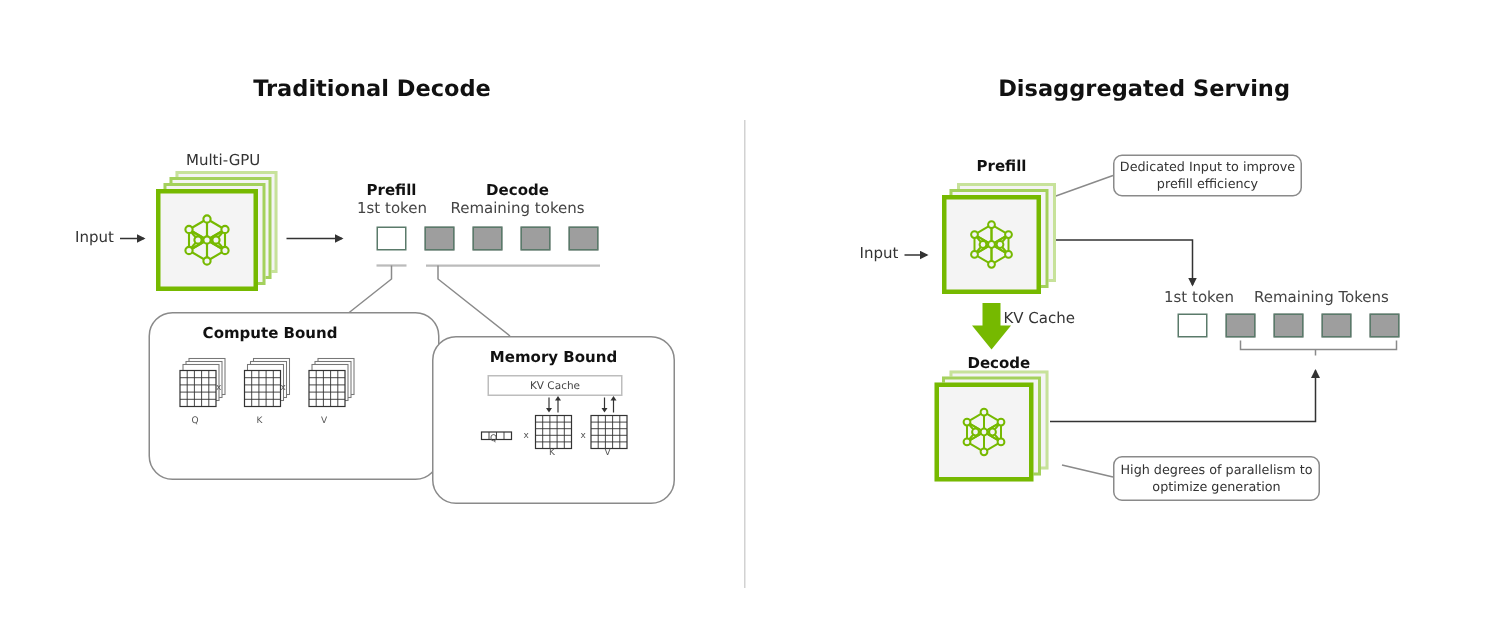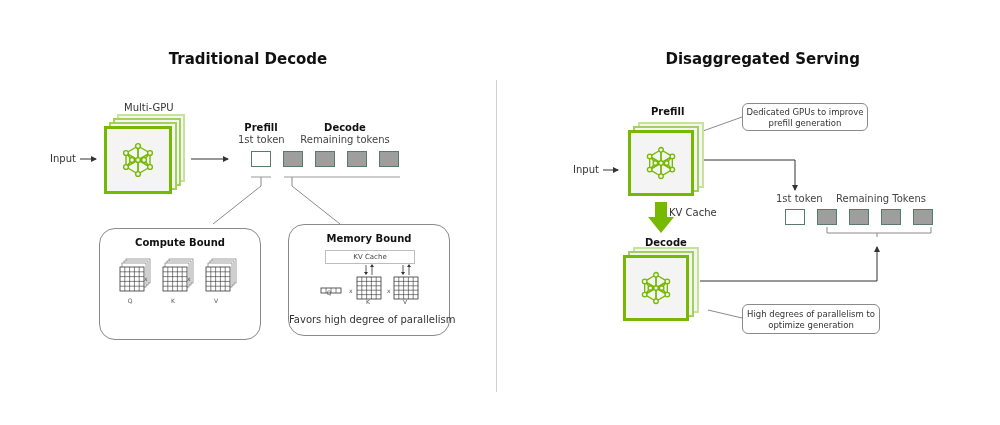--- a/index.html
+++ b/index.html
@@ -111,21 +111,21 @@
 <div class="abs lbl-s center" style="left:238px; top:134px; width:46px;">1st token</div>
 <div class="abs lbl-b center" style="left:290px; top:122px; width:110px;">Decode</div>
 <div class="abs lbl-s center" style="left:290px; top:134px; width:110px;">Remaining tokens</div>
 
 <div class="token empty" style="left:251px; top:151px;"></div>
 <div class="token filled" style="left:283px; top:151px;"></div>
 <div class="token filled" style="left:315px; top:151px;"></div>
 <div class="token filled" style="left:347px; top:151px;"></div>
 <div class="token filled" style="left:379px; top:151px;"></div>
 
-<div class="box" style="left:99px; top:228px; width:160px; height:110px;">
+<div class="box" style="left:99px; top:208px; width:160px; height:110px;padding-left:32px;">
   <div class="abs lbl-b center" style="left:0; top:8px; width:160px;">Compute Bound</div>
   <svg class="abs" style="left:14px; top:24px;" width="135" height="52" id="compute-svg">
       <rect x="12" y="6" width="24" height="24" fill="#fff" stroke="#777" stroke-width="0.7"></rect>
       <rect x="10" y="8" width="24" height="24" fill="#fff" stroke="#777" stroke-width="0.7"></rect>
       <rect x="8" y="10" width="24" height="24" fill="#fff" stroke="#777" stroke-width="0.7"></rect>
       <rect x="6" y="14" width="24" height="24" fill="#fff" stroke="#333" stroke-width="0.8"></rect>
       <line x1="10.8" y1="14" x2="10.8" y2="38" stroke="#333" stroke-width="0.6"></line>
       <line x1="15.6" y1="14" x2="15.6" y2="38" stroke="#333" stroke-width="0.6"></line>
       <line x1="20.4" y1="14" x2="20.4" y2="38" stroke="#333" stroke-width="0.6"></line>
       <line x1="25.2" y1="14" x2="25.2" y2="38" stroke="#333" stroke-width="0.6"></line>
@@ -198,21 +198,20 @@
       <line x1="86" y1="2" x2="86" y2="11" stroke="#333" stroke-width="0.8"></line>
       <polygon points="84,9 88,9 86,12" fill="#333"></polygon>
       <line x1="92" y1="3" x2="92" y2="12" stroke="#333" stroke-width="0.8"></line>
       <polygon points="90,4 94,4 92,1" fill="#333"></polygon>
     </svg>
   <div class="abs tiny center" style="left:32px; top:64px; width:16px;">Q</div>
   <div class="abs tiny center" style="left:68px; top:73px; width:22px;">K</div>
   <div class="abs tiny center" style="left:105px; top:73px; width:22px;">V</div>
   <div class="abs tiny" style="left:60px; top:62px;">x</div>
   <div class="abs tiny" style="left:98px; top:62px;">x</div>
-  <div class="abs lbl center" style="left:0; top:89px; width:160px;">Favors high degree of parallelism</div>
 </div>
 
 <div class="abs title center" style="left:640px; top:50px; width:220px;text-align:right;">Disaggregated Serving</div>
 
 <div class="abs lbl" style="left:573px; top:164px;">Input</div>
 <div class="abs lbl-b" style="left:651px; top:106px;">Prefill</div>
 
 <div class="gpu-stack" style="left:628px; top:122px; width:80px; height:80px;">
   <div class="gpu-layer gpu-back2" style="left:10px; top:0px; width:66px; height:66px;"></div>
   <div class="gpu-layer gpu-back1" style="left:5px; top:4px; width:66px; height:66px;"></div>
@@ -290,21 +289,21 @@
         <circle cx="18" cy="18" r="2.4" fill="#f4f4f4" stroke="#76b900" stroke-width="1.4"></circle>
         <circle cx="6" cy="25" r="2.4" fill="#f4f4f4" stroke="#76b900" stroke-width="1.4"></circle>
         <circle cx="30" cy="25" r="2.4" fill="#f4f4f4" stroke="#76b900" stroke-width="1.4"></circle>
         <circle cx="18" cy="32" r="2.4" fill="#f4f4f4" stroke="#76b900" stroke-width="1.4"></circle>
         <circle cx="12" cy="18" r="2.4" fill="#f4f4f4" stroke="#76b900" stroke-width="1.4"></circle>
         <circle cx="24" cy="18" r="2.4" fill="#f4f4f4" stroke="#76b900" stroke-width="1.4"></circle>
       </svg>
   </div>
 </div>
 
-<div class="callout" style="left:742px; top:103px; width:126px; height:28px; padding-top:3px; box-sizing:border-box;">Dedicated GPUs to improve prefill generation</div>
+<div class="callout" style="left:742px; top:103px; width:126px; height:28px; padding-top:3px; box-sizing:border-box;">Dedicated Input to improve prefill efficiency</div>
 <div class="callout" style="left:742px; top:304px; width:138px; height:30px; padding-top:4px; box-sizing:border-box;">High degrees of parallelism to optimize generation</div>
 
 <div class="abs lbl-s" style="left:776px; top:193px;">1st token</div>
 <div class="abs lbl-s" style="left:836px; top:193px;">Remaining Tokens</div>
 
 <div class="token empty" style="left:785px; top:209px;"></div>
 <div class="token filled" style="left:817px; top:209px;"></div>
 <div class="token filled" style="left:849px; top:209px;"></div>
 <div class="token filled" style="left:881px; top:209px;"></div>
 <div class="token filled" style="left:913px; top:209px;"></div>

